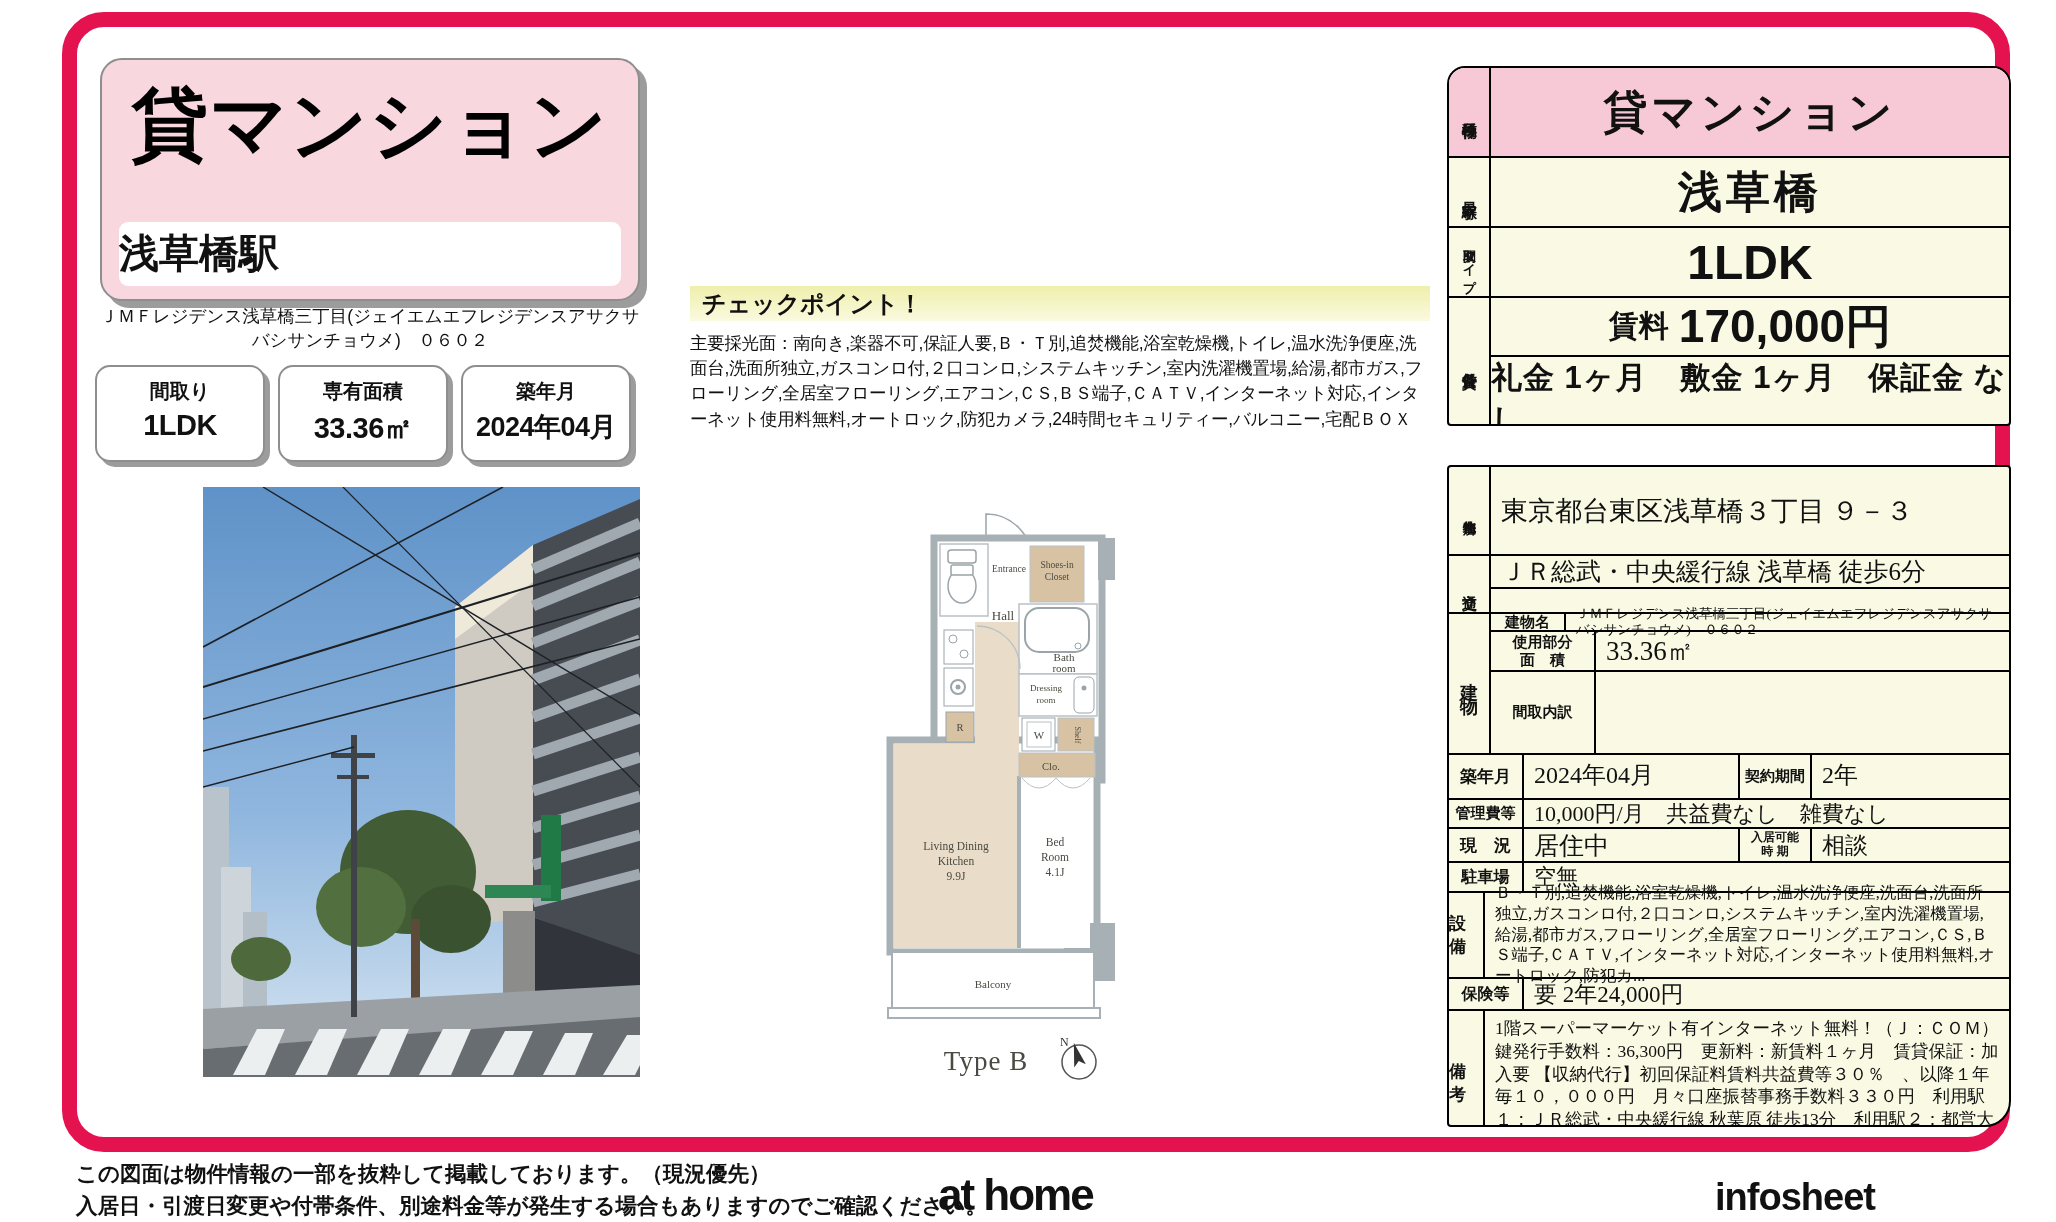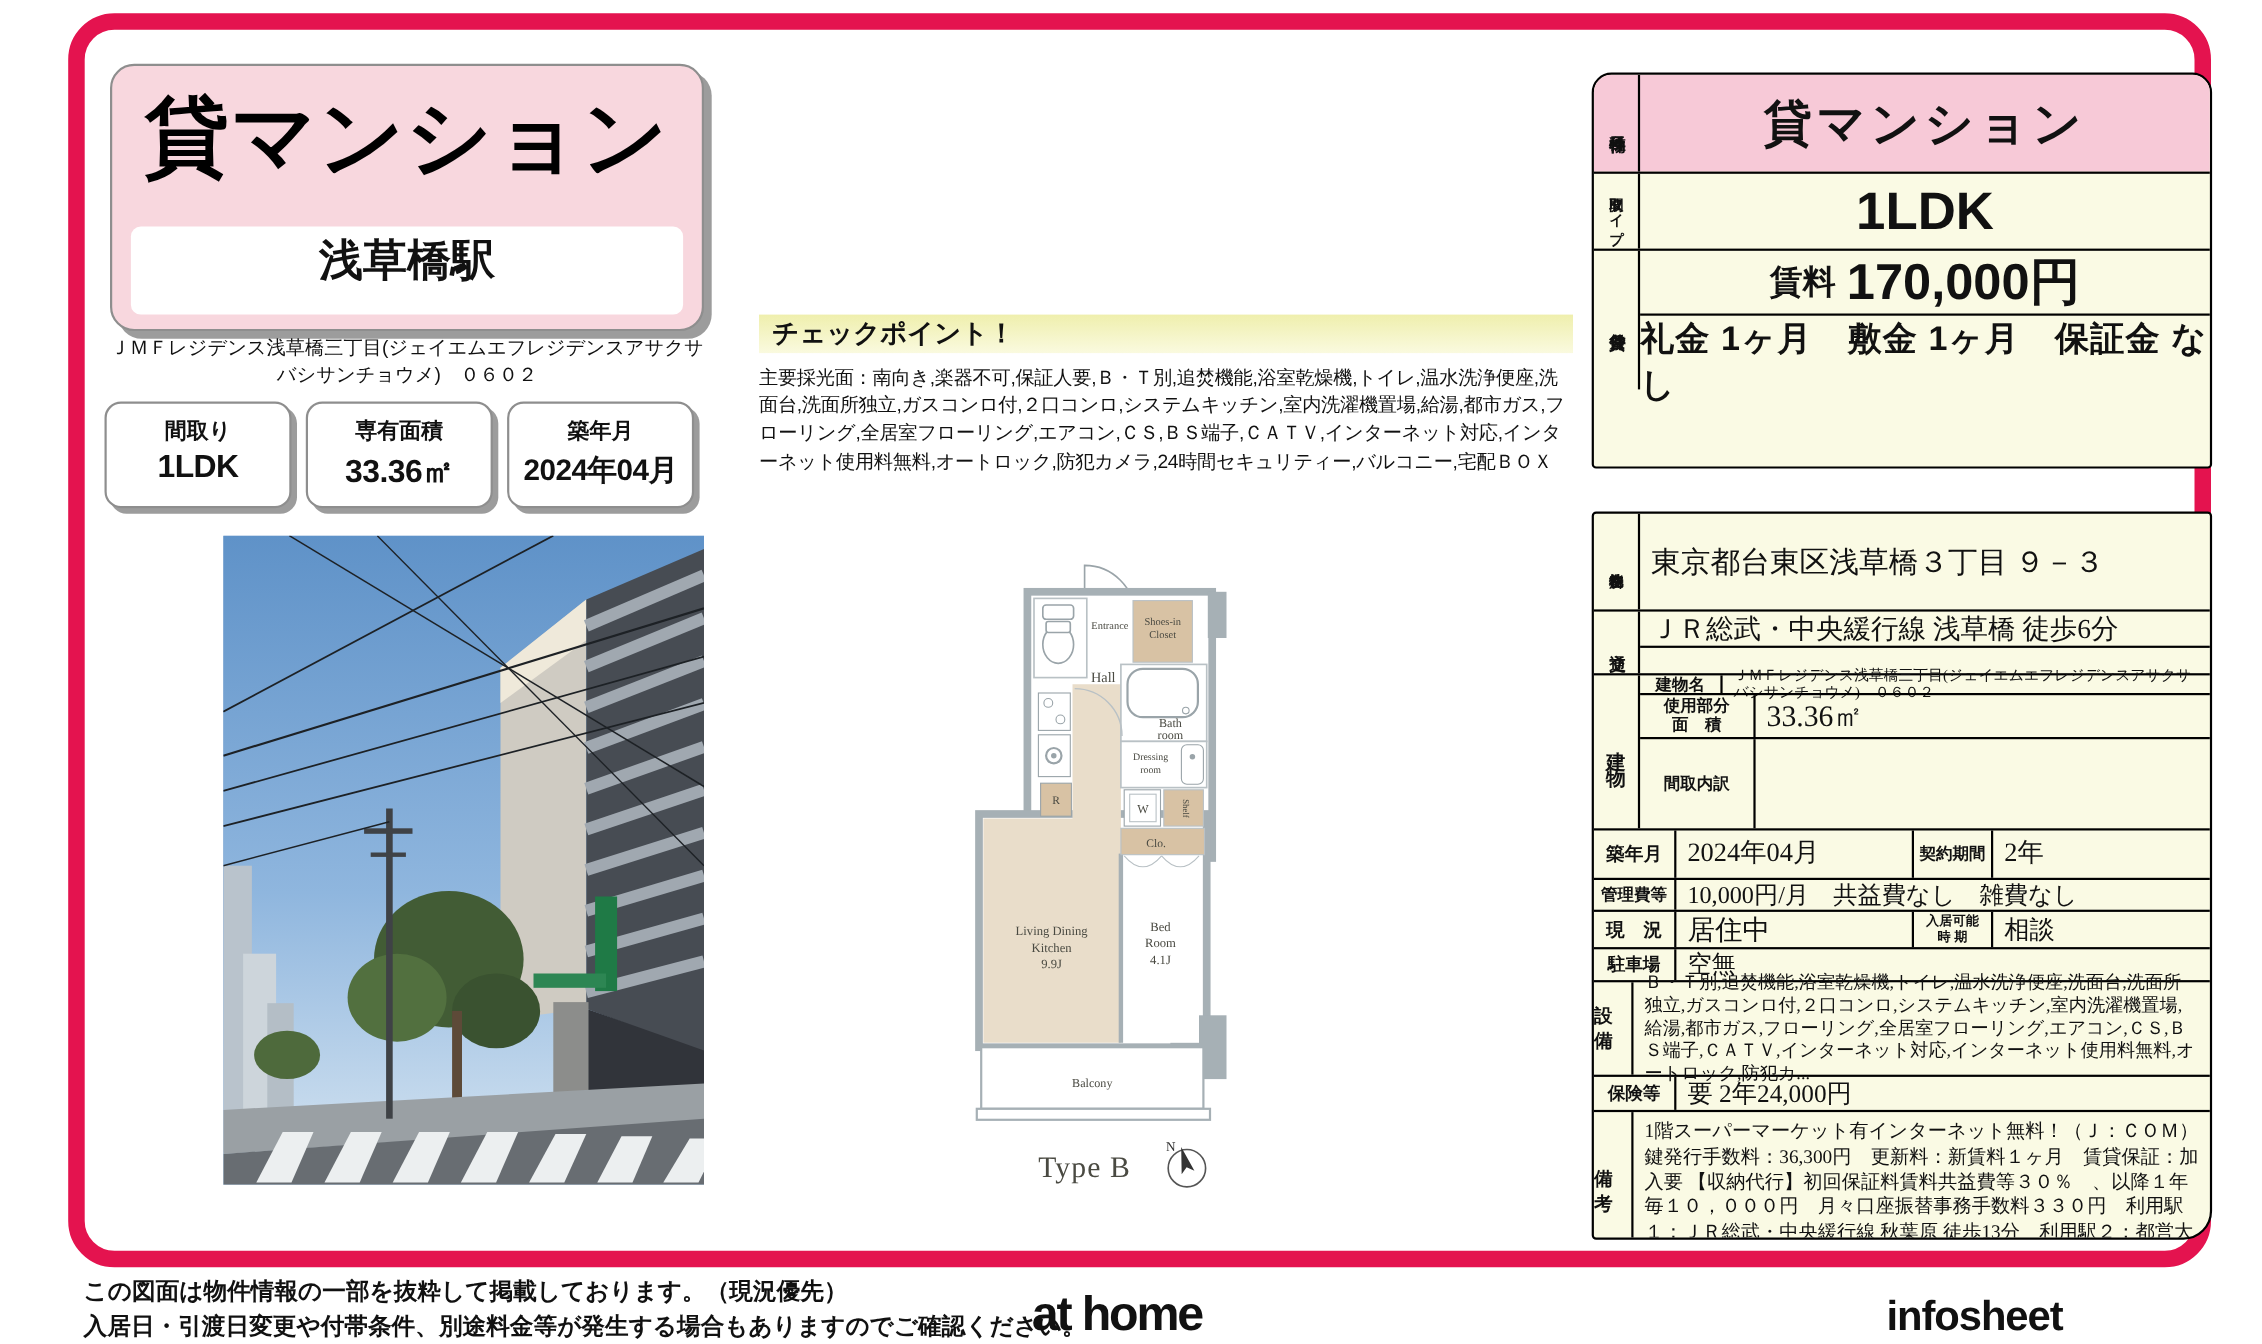--- a/index.html
+++ b/index.html
@@ -9,22 +9,22 @@
   
   .frame { position:absolute; left:62px; top:12px; width:1948px; height:1140px;
            border:15px solid #e4134f; border-radius:42px; background:#fff; }
 
   
   .title-card { position:absolute; left:100px; top:58px; width:540px; height:243px;
       background:#f8d7de; border:2px solid #8e8e8e; border-radius:22px;
       box-shadow:7px 7px 0 #9c9c9c; }
   .title-card h1 { font-size:77px; font-weight:900; letter-spacing:1px; text-align:center;
       margin-top:14px; color:#000; }
-  .station-banner { position:absolute; left:17px; right:17px; bottom:13px; height:80px;
-      background:#ffffff; border-radius:9px; text-align:center; line-height:62px;
+  .station-banner { position:absolute; left:17px; right:17px; bottom:13px; height:64px;
+      background:#ffffff; border-radius:9px; line-height:62px;
       font-size:40px; font-weight:800; }
   .property-name { position:absolute; left:92px; top:305px; width:556px; text-align:center;
       font-size:17.5px; line-height:1.35; font-weight:500; }
 
   
   .badges { position:absolute; left:95px; top:365px; width:545px; display:flex; gap:13px; }
   .badge { width:170px; height:97px; background:#fff; border:2px solid #8e8e8e;
       border-radius:15px; box-shadow:5px 5px 0 #9c9c9c; text-align:center; padding-top:11px; }
   .badge .b-label { font-size:20px; font-weight:600; }
   .badge .b-value { font-size:29px; font-weight:800; margin-top:4px; letter-spacing:-0.5px; }
@@ -254,20 +254,24 @@
   </g>
 </svg>
 </div>
 
 <div class="tbl t1">
   <div class="row pinkbg" style="height:88px">
     <div class="vlab" style="letter-spacing:0">物件種目</div>
     <div class="cell v-big">貸マンション</div>
   </div>
   <div class="row" style="height:70px">
+    <div class="vlab">最寄駅</div>
+    <div class="cell v-big">浅草橋</div>
+  </div>
+  <div class="row" style="height:70px">
     <div class="vlab" style="font-size:13px; letter-spacing:0">間取タイプ</div>
     <div class="cell" style="font-size:48px;font-weight:900">1LDK</div>
   </div>
   <div class="row" style="height:128px">
     <div class="vlab" style="letter-spacing:0">賃貸条件</div>
     <div class="subsplit">
       <div style="height:57px" class="rent-line">
         <span>賃料</span>
         <span class="amount">170,000円</span>
       </div>

